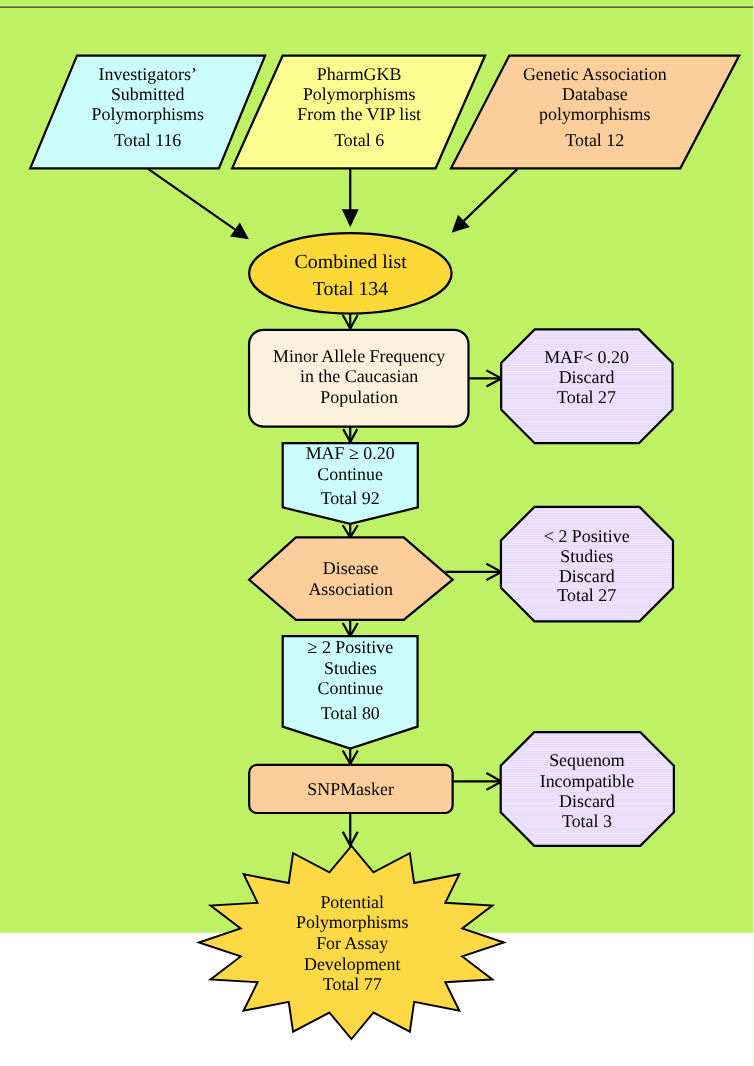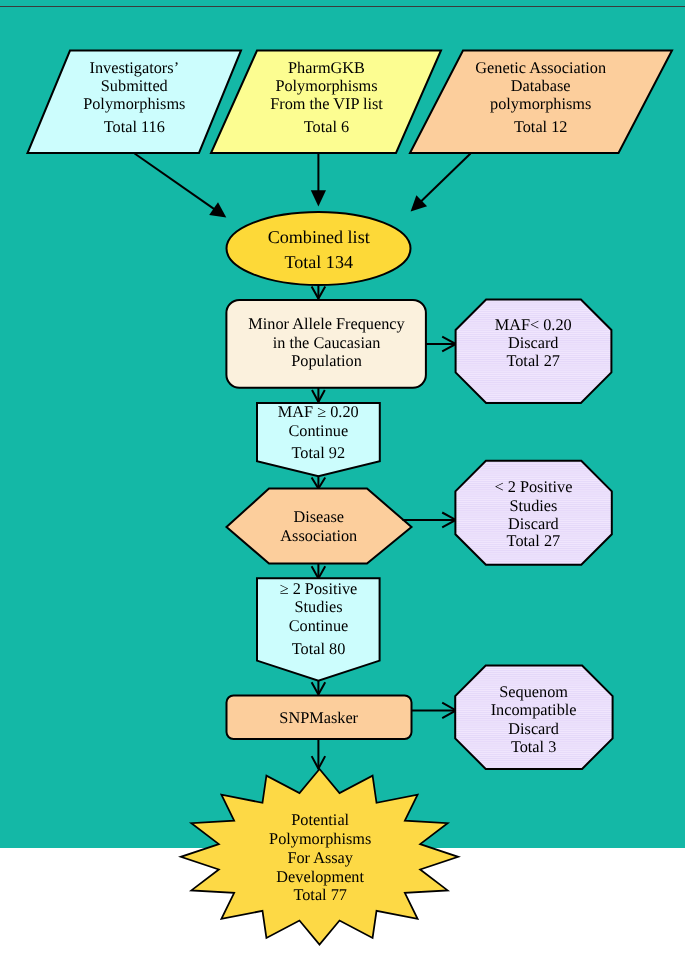--- a/index.html
+++ b/index.html
@@ -1,19 +1,19 @@
 <!DOCTYPE html>
 <html><head>
 <meta charset="utf-8">
 <title>Polymorphism selection flowchart</title>
 <style>
   html,body{margin:0;padding:0;background:#ffffff;}
   body{width:685px;height:969px;overflow:hidden;
        font-family:"Liberation Serif",serif;-webkit-font-smoothing:antialiased;}
-  #stage{position:relative;width:685px;height:848px;background:#14b8a6;}
+  #stage{position:relative;width:685px;height:848px;background:#bef264;}
   svg#chart{display:block;position:absolute;top:0;left:0;}
   .shape{stroke:#000000;stroke-width:2;stroke-linejoin:miter;}
   .edge{stroke:#000000;stroke-width:2;fill:none;stroke-linecap:butt;}
   .vhead{stroke:#000000;stroke-width:2;fill:none;stroke-linecap:butt;}
   .solidhead{fill:#000000;stroke:none;}
   text{font-family:"Liberation Serif",serif;fill:#000000;
        text-anchor:middle;font-size:16.3px;
        -webkit-font-smoothing:antialiased;text-rendering:geometricPrecision;
        transform:translateZ(0);}
   .shape.thin{stroke-width:1.75;}

